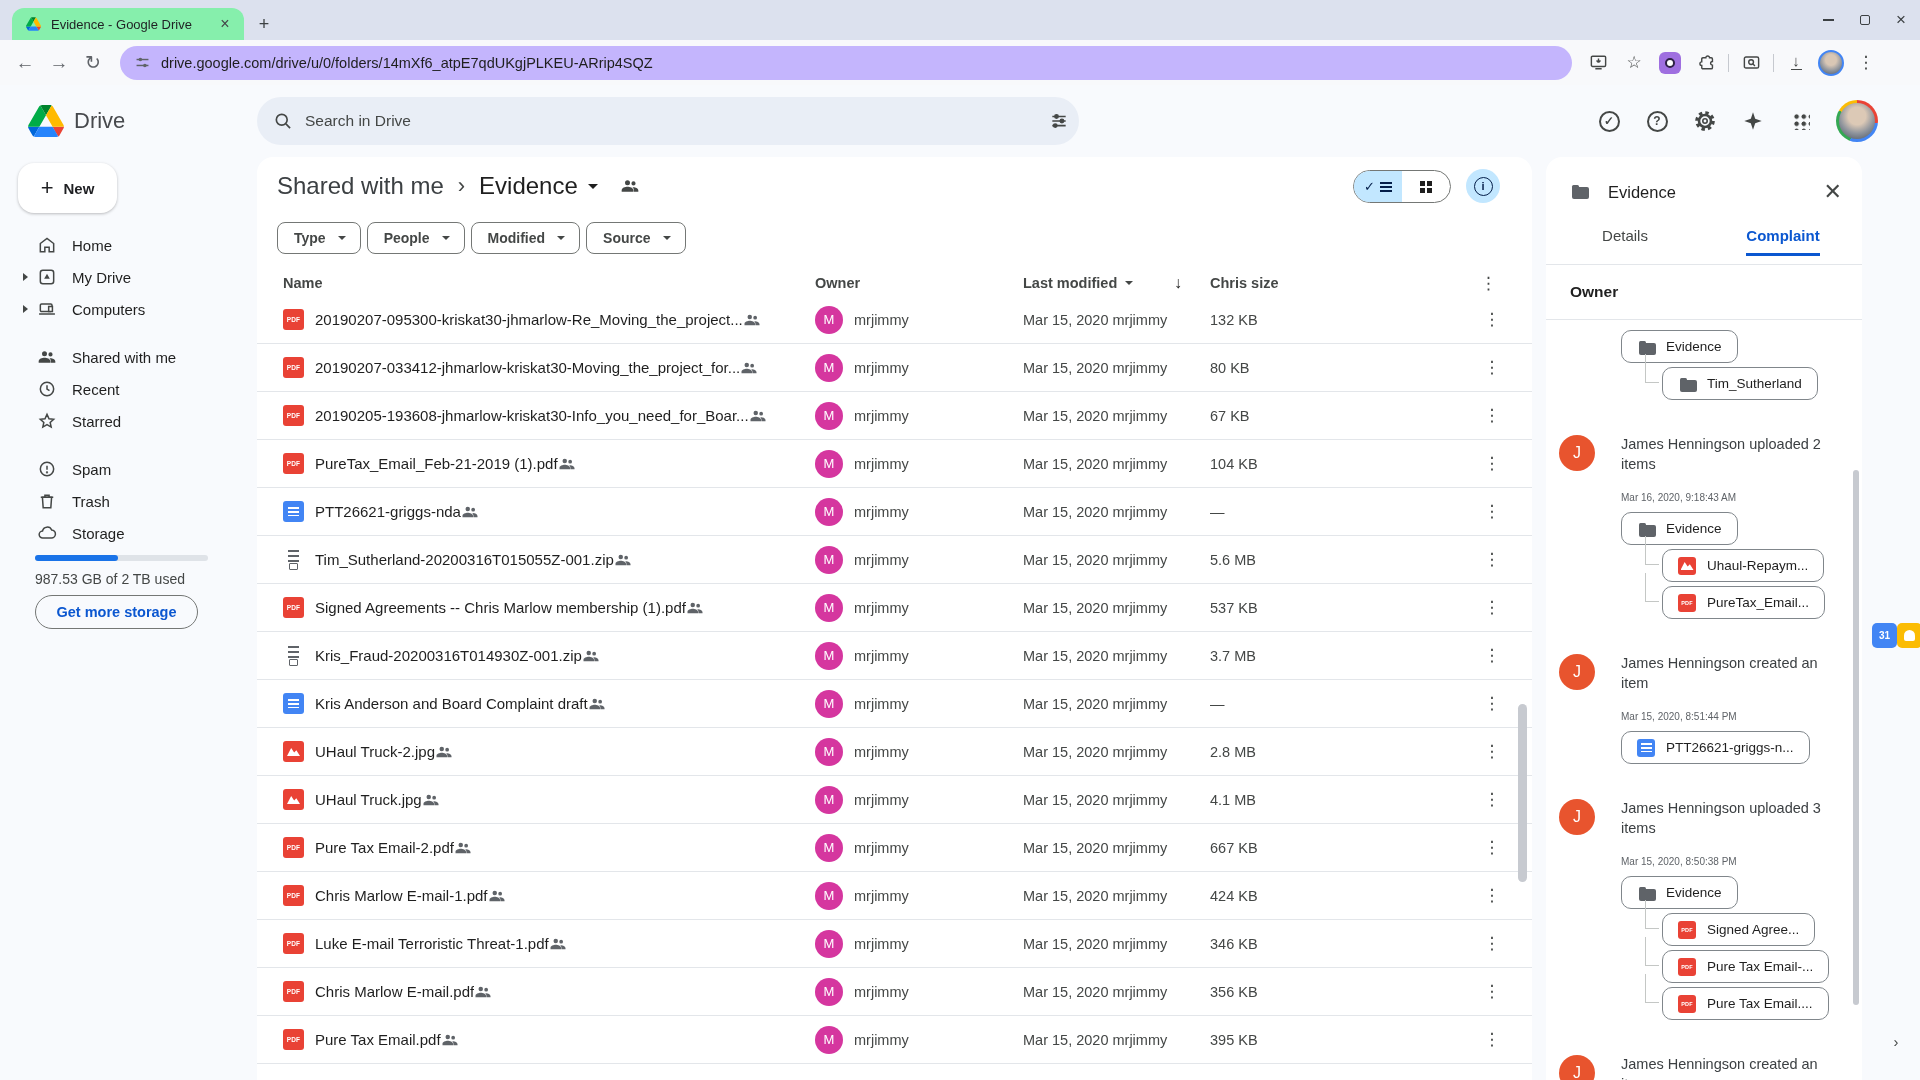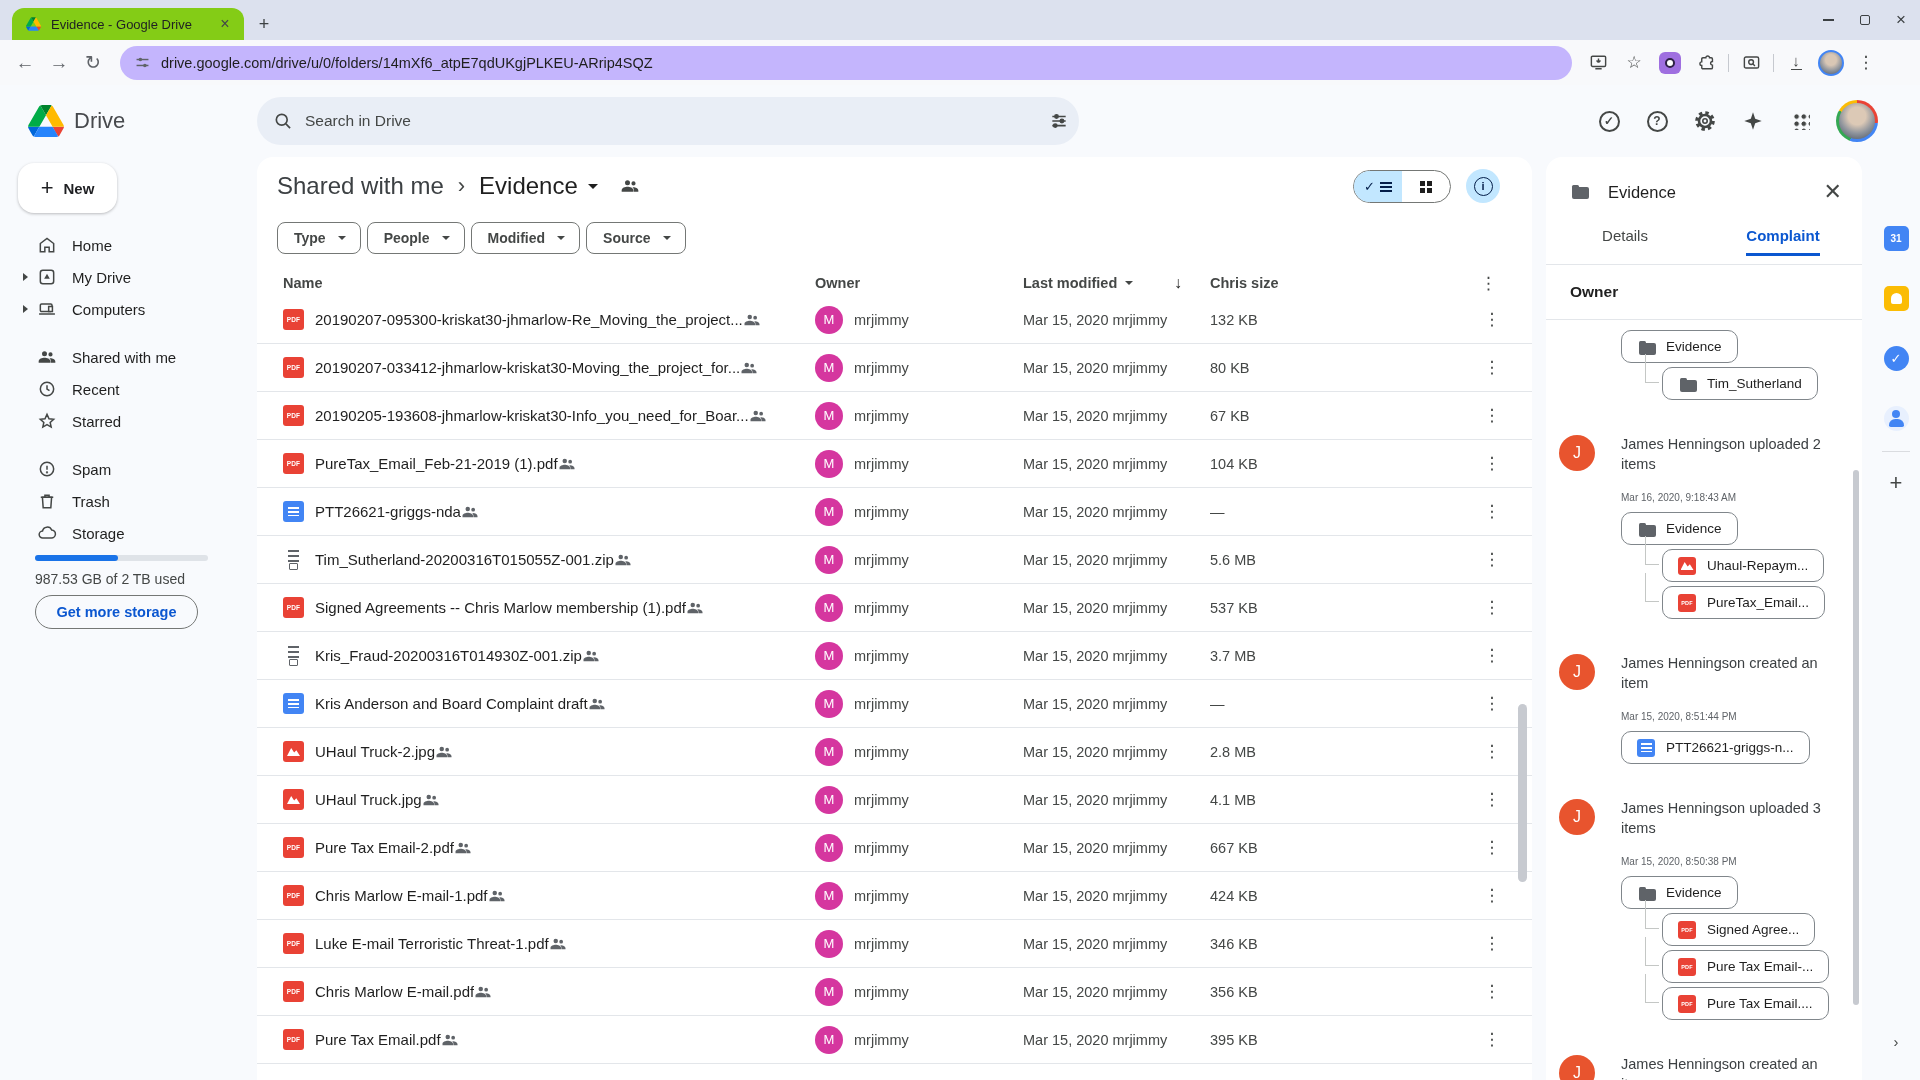--- a/index.html
+++ b/index.html
@@ -6,21 +6,21 @@
     --blue:#0b57d0; --link:#1a73e8; --sel:#c2e7ff; --txt:#1f1f1f; --txt2:#444746; --txt3:#5f6368;
     --appbg:#f8fafd; --card:#ffffff; --div:#e3e6ea; --chipbrd:#80868b;
     --pdf:#e94235; --docblue:#4285f4; --pink:#d5369f; --orange:#e8542e;
   }
   *{box-sizing:border-box;margin:0;padding:0;font-family:"Liberation Sans",sans-serif;}
   body{width:1920px;height:1080px;overflow:hidden;background:#dce1ee;}
   .screen{position:relative;width:1920px;height:1080px;}
 
   
   .tabstrip{position:absolute;left:0;top:0;width:1920px;height:40px;background:#dce1ee;}
-  .tab{position:absolute;left:12px;top:8px;width:232px;height:32px;background:#84cc16;border-radius:12px 12px 0 0;display:flex;align-items:center;padding:0 10px 0 14px;}
+  .tab{position:absolute;left:12px;top:8px;width:232px;height:32px;background:#86efac;border-radius:12px 12px 0 0;display:flex;align-items:center;padding:0 10px 0 14px;}
   .tab-title{font-size:13px;color:#1f2023;white-space:nowrap;overflow:hidden;flex:1;margin-left:10px;}
   .tab-close{font-size:16px;color:#44474a;width:18px;text-align:center;cursor:pointer;}
   .newtab{position:absolute;left:252px;top:12px;width:24px;height:24px;font-size:18px;color:#3c4043;text-align:center;line-height:24px;}
   .wincontrols{position:absolute;right:14px;top:6px;display:flex;gap:26px;align-items:center;height:28px;}
   .wc-min{width:11px;height:1.6px;background:#3c4043;}
   .wc-max{width:10px;height:10px;border:1.6px solid #3c4043;border-radius:2px;}
   .wc-close{font-size:17px;color:#3c4043;line-height:10px;}
   .toolbar{position:absolute;left:0;top:40px;width:1920px;height:45px;background:#f8f9fb;display:flex;align-items:center;}
   .navbtn{width:34px;height:34px;border-radius:50%;font-size:19px;color:#5f6368;display:flex;align-items:center;justify-content:center;}
   .navbtn.back{margin-left:8px;}
@@ -136,21 +136,21 @@
   .entry .etitle{font-size:14.5px;color:#3c4043;line-height:20px;max-width:215px;}
   .entry .etime{font-size:10px;color:var(--txt3);margin-top:18px;}
   .entry .chips{margin-top:9px;}
   .chip-row{display:flex;margin-top:4px;}
   .chip-row.child{margin-left:41px;position:relative;}
   .chip-row.child::before{content:'';position:absolute;left:-17px;top:-13px;width:13px;height:28px;border-left:1.4px solid #c4c7c5;border-bottom:1.4px solid #c4c7c5;}
   .chip{display:inline-flex;align-items:center;gap:11px;height:33px;padding:0 15px;border:1px solid var(--chipbrd);border-radius:10px;background:#fff;font-size:13.5px;color:var(--txt);cursor:pointer;max-width:235px;white-space:nowrap;}
   .panel-scroll{position:absolute;right:3px;top:313px;width:6px;height:535px;background:#c7cad0;border-radius:3px;}
 
   
-  .rail{position:absolute;left:1872px;top:72px;width:48px;height:923px;display:flex;flex-direction:column;align-items:center;padding-top:68px;}
+  .rail{position:absolute;left:1872px;top:72px;width:48px;height:923px;display:flex;flex-direction:row;align-items:center;padding-top:68px;}
   .rail-ic{width:26px;height:26px;margin-bottom:34px;cursor:pointer;display:flex;align-items:center;justify-content:center;}
   .cal-ic{width:25px;height:25px;background:#4285f4;border-radius:5px;color:#fff;font-size:10px;font-weight:bold;display:flex;align-items:center;justify-content:center;}
   .keep-ic{width:25px;height:25px;background:#fbbc04;border-radius:5px;display:flex;align-items:center;justify-content:center;}
   .keep-ic i{width:11px;height:11px;background:#fff;border-radius:50% 50% 2px 2px;}
   .tasks-ic{width:25px;height:25px;background:#4285f4;border-radius:50%;color:#fff;font-size:13px;display:flex;align-items:center;justify-content:center;}
   .contacts-ic{width:25px;height:25px;border-radius:50%;background:#e8f0fe;position:relative;}
   .contacts-ic::before{content:'';position:absolute;left:8.5px;top:4px;width:8px;height:8px;border-radius:50%;background:#4285f4;}
   .contacts-ic::after{content:'';position:absolute;left:5px;top:13px;width:15px;height:8px;border-radius:7px 7px 2px 2px;background:#4285f4;}
   .rail-div{width:28px;height:1px;background:#dadce0;margin:-14px 0 18px;}
   .rail-plus{font-size:22px;color:#444746;}

